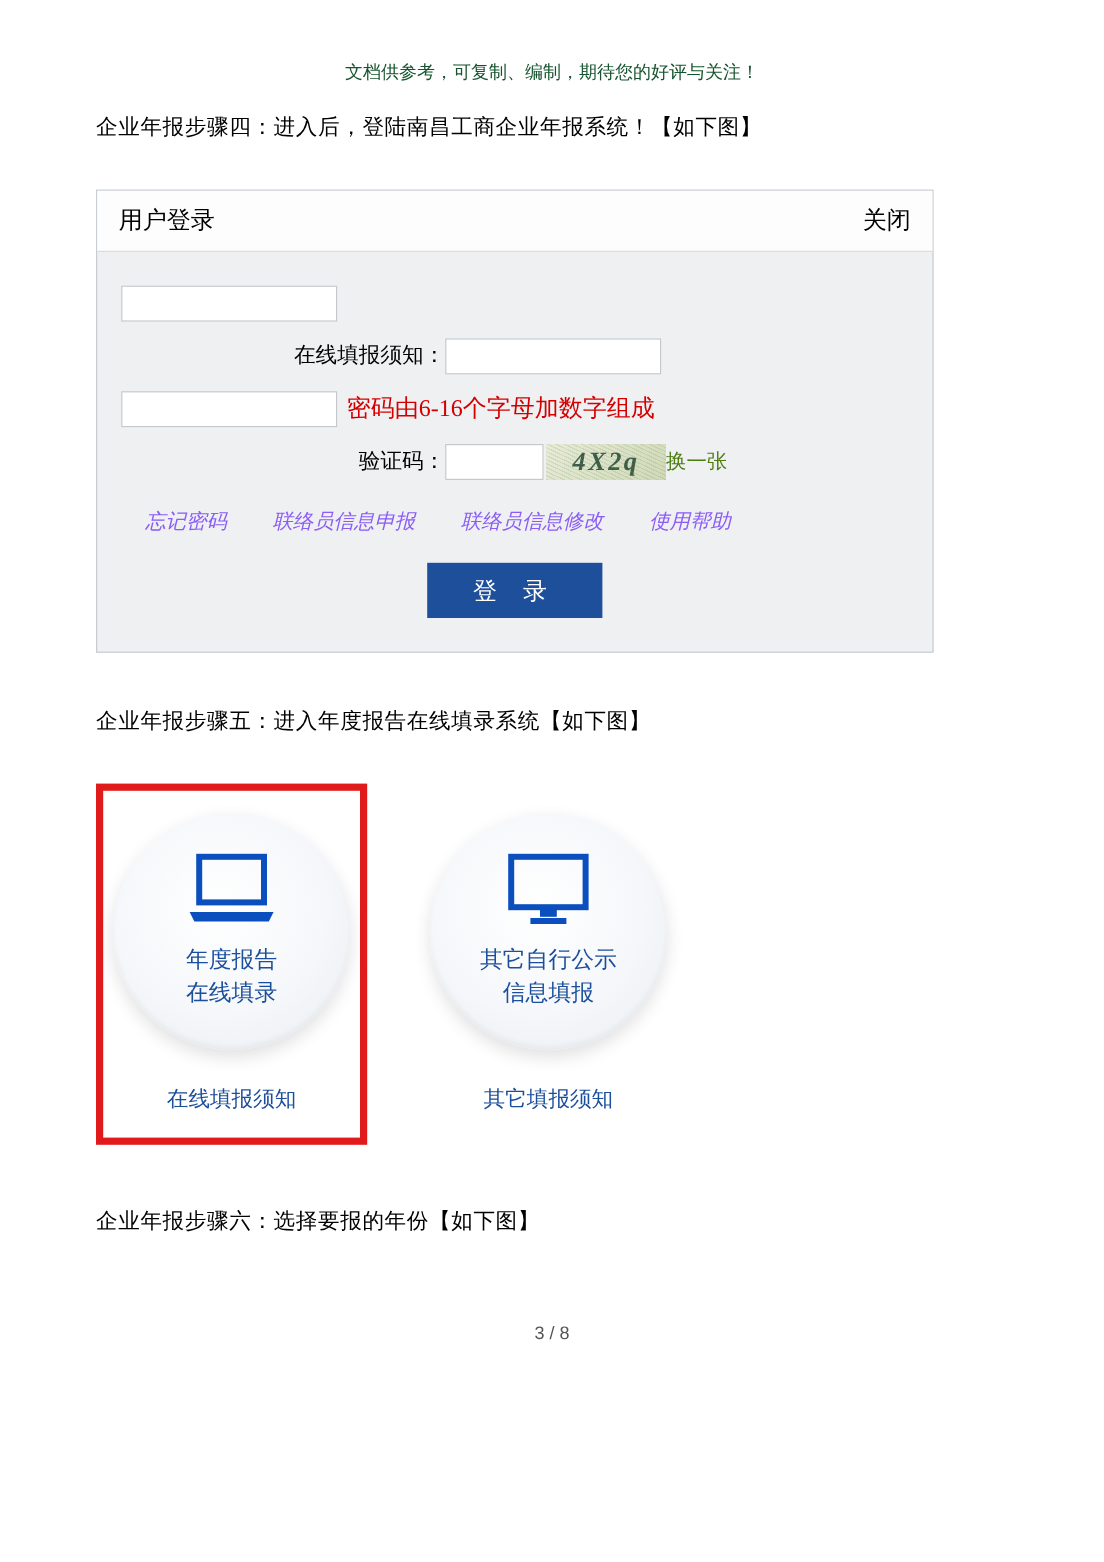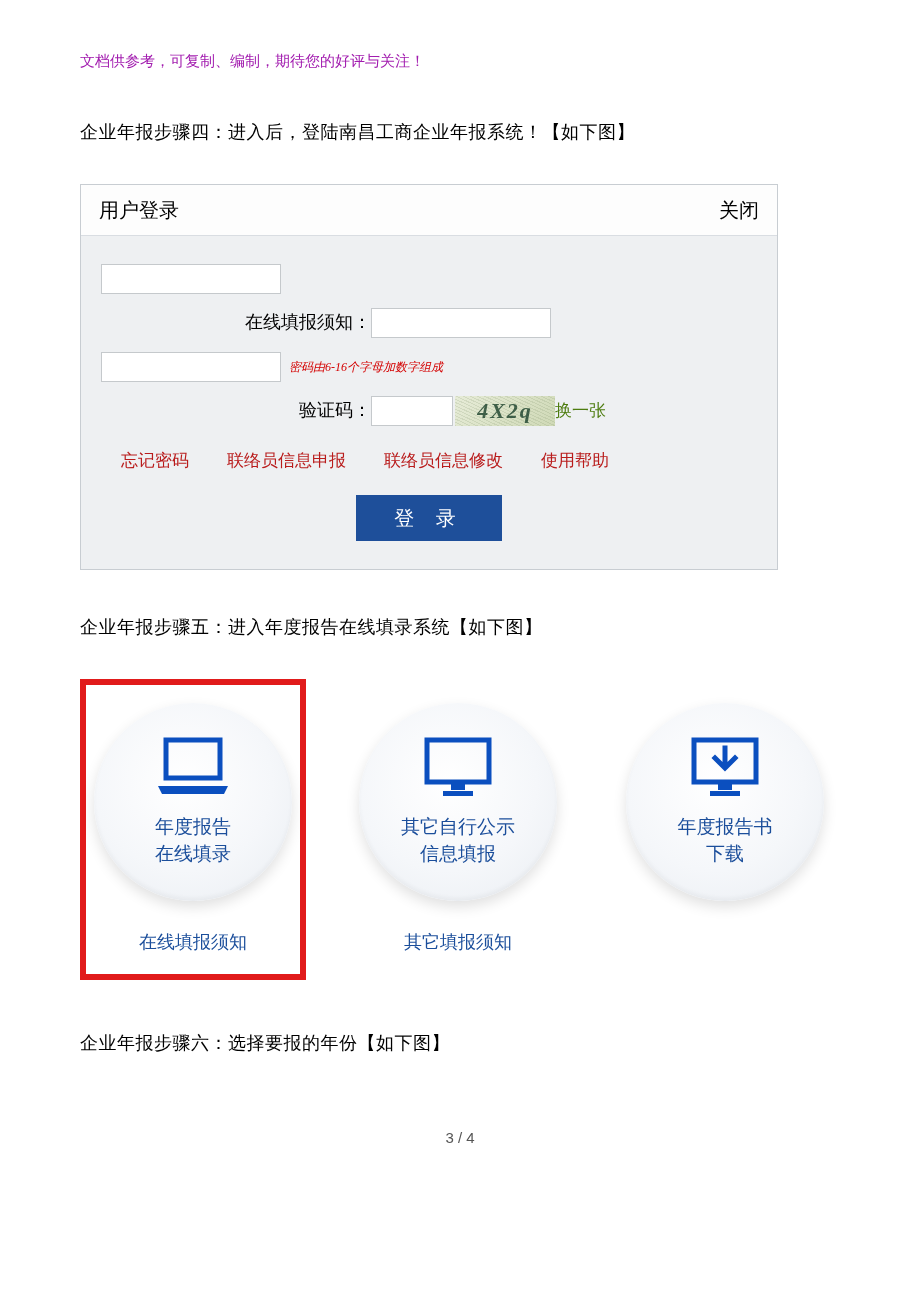--- a/index.html
+++ b/index.html
@@ -7,23 +7,24 @@
     background: #ffffff;
     font-family: "Microsoft YaHei", "SimSun", Arial, sans-serif;
     width: 920px;
     margin: 0 auto;
     padding: 50px 80px 40px 80px;
     color: #000;
     font-size: 16px;
     line-height: 1.5;
   }
   .top-note {
-    color: #a21caf;
+    text-align: center;
+    color: #14532d;
     font-size: 15px;
-    margin-bottom: 46px;
+    margin-bottom: 20px;
   }
   .step-title {
     font-size: 18px;
     letter-spacing: 0.5px;
     margin-bottom: 38px;
   }
   
   .login-panel {
     width: 698px;
     margin: 0 0 44px 0;
@@ -55,23 +56,22 @@
   }
   .text-field {
     height: 30px;
     border: 1px solid #c5c9cc;
     background: #ffffff;
     width: 180px;
   }
   .pw-field { width: 180px; }
   .pw-hint {
     color: #d40000;
-    font-style: italic;
     font-family: "KaiTi", "STKaiti", serif;
-    font-size: 12px;
+    font-size: 20px;
     margin-left: 8px;
     white-space: nowrap;
   }
   .captcha-field { width: 82px; }
   .captcha-img {
     width: 100px;
     height: 30px;
     display: inline-flex;
     align-items: center;
     justify-content: center;
@@ -93,40 +93,39 @@
     color: #4d7c0f;
     font-size: 17px;
     cursor: pointer;
   }
   .link-row {
     display: flex;
     gap: 38px;
     padding: 8px 0 18px 20px;
     font-size: 17px;
   }
-  .link-row span { color: #b91c1c; cursor: pointer; }
+  .link-row span { color: #8b5cf6; cursor: pointer; font-style: italic; }
   .login-btn-row { text-align: center; padding-top: 4px; }
   .login-btn {
     background: #1e4f9a;
     color: #fff;
     border: none;
     width: 146px;
     height: 46px;
     font-size: 20px;
     letter-spacing: 8px;
     cursor: pointer;
   }
   
   .cards {
     display: flex;
     gap: 36px;
     align-items: flex-start;
     margin: 30px 0 50px 0;
     width: 760px;
-    justify-content: space-between;
   }
   .card-wrap {
     display: flex;
     flex-direction: column;
     align-items: center;
     width: 230px;
     padding-top: 24px;
   }
   .card-wrap.highlight {
     border: 6px solid #e11b1b;
@@ -246,34 +245,18 @@
         </svg>
       </span>
       <div class="card-title">
         <span>其它自行公示</span><br>
         <span>信息填报</span>
       </div>
     </div>
     <div class="sub-link">其它填报须知</div>
   </div>
 
-  <div class="card-wrap">
-    <div class="circle">
-      <span>
-        <svg width="74" height="62" viewBox="0 0 74 62">
-          <rect x="6" y="4" width="62" height="42" fill="none" stroke="#0b4fbf" stroke-width="5"></rect>
-          <rect x="30" y="48" width="14" height="6" fill="#0b4fbf"></rect>
-          <rect x="22" y="55" width="30" height="5" fill="#0b4fbf"></rect>
-          <path d="M37 12 V28 M27 22 L37 32 L47 22" fill="none" stroke="#0b4fbf" stroke-width="5" stroke-linecap="square"></path>
-        </svg>
-      </span>
-      <div class="card-title">
-        <span>年度报告书</span><br>
-        <span>下载</span>
-      </div>
-    </div>
-  </div>
 
 </div>
 
 <div class="step-title">企业年报步骤六：选择要报的年份【如下图】</div>
 
-<div class="pager">3 / 4</div>
+<div class="pager">3 / 8</div>
 
 </body></html>

